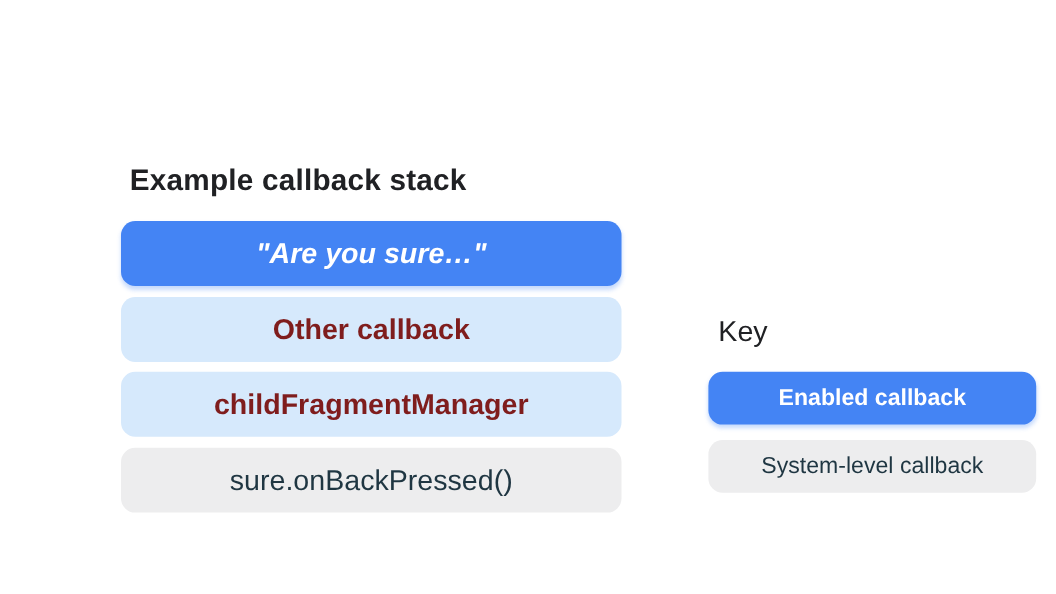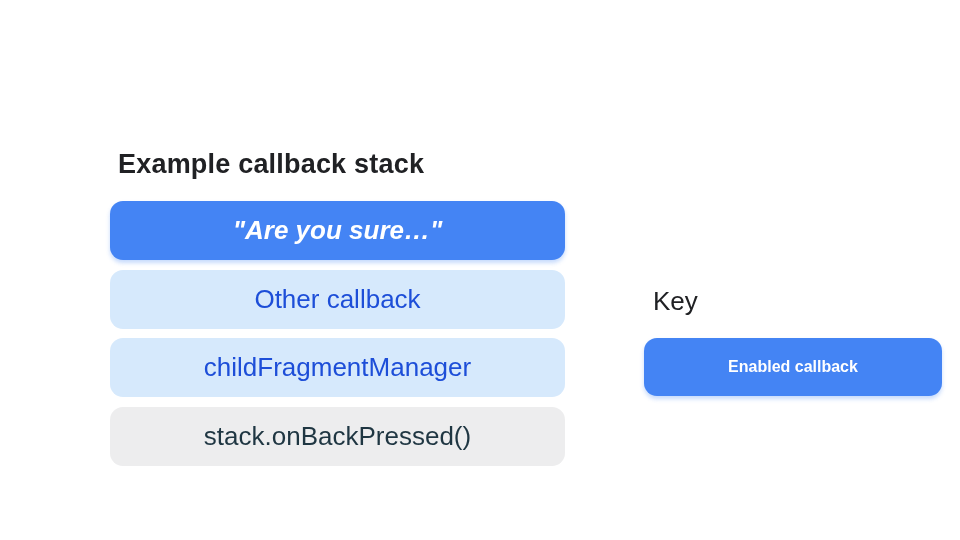--- a/index.html
+++ b/index.html
@@ -38,22 +38,22 @@
     white-space: pre;
   }
   .box.enabled {
     background: #4484F4;
     color: #ffffff;
     font-weight: 700;
     box-shadow: 0 3px 4px rgba(66, 133, 244, 0.30);
   }
   .box.disabled {
     background: #D6E9FC;
-    color: #1d4ed8;
-    font-weight: 400;
+    color: #7f1d1d;
+    font-weight: 700;
   }
   .box.system {
     background: #EDEDEE;
     color: #1F3642;
     font-weight: 400;
   }
   .italic-part { font-style: italic; }
 
   .key-title {
     position: absolute;
@@ -64,40 +64,41 @@
   }
   .key {
     position: absolute;
     left: 596px; top: 290px;
     width: 330px;
     display: flex;
     flex-direction: column;
     gap: 14px;
   }
   .key .box {
-    height: 58px;
-    font-size: 16px;
+    height: 48px;
+    font-size: 21px;
     border-radius: 13px;
   }
 </style>
 </head>
 <body>
 
 <div class="canvas">
 
   <div class="stack-title">Example callback stack</div>
 
   <div class="stack">
     <div class="box enabled">
       <span class="italic-part">"Are you sure…"</span>
     </div>
     <div class="box disabled">Other callback</div>
     <div class="box disabled">childFragmentManager</div>
-    <div class="box system">stack.onBackPressed()</div>
+    <div class="box system">sure.onBackPressed()</div>
   </div>
 
   <div class="key-title">Key</div>
 
   <div class="key">
     <div class="box enabled">Enabled callback</div>
+    <div class="box system">System-level callback</div>
   </div>
 
 </div>
 
 </body></html>

